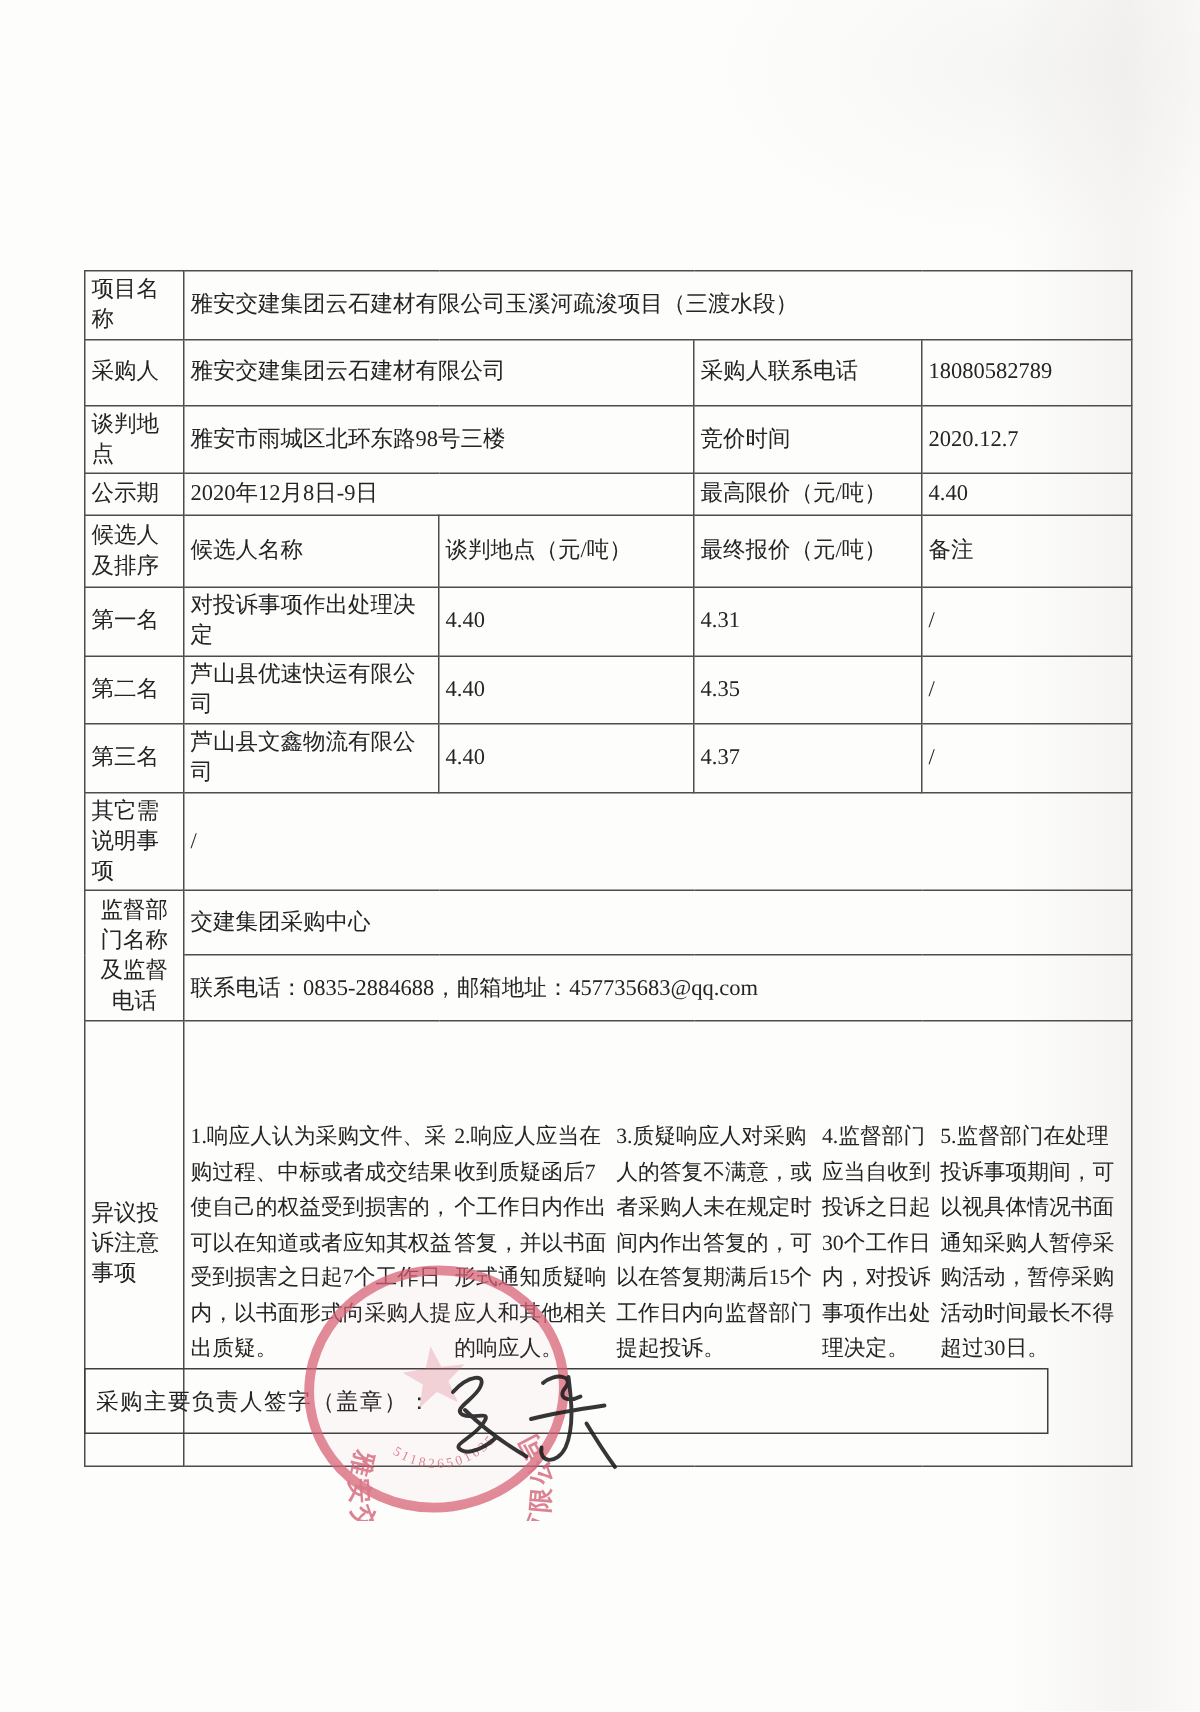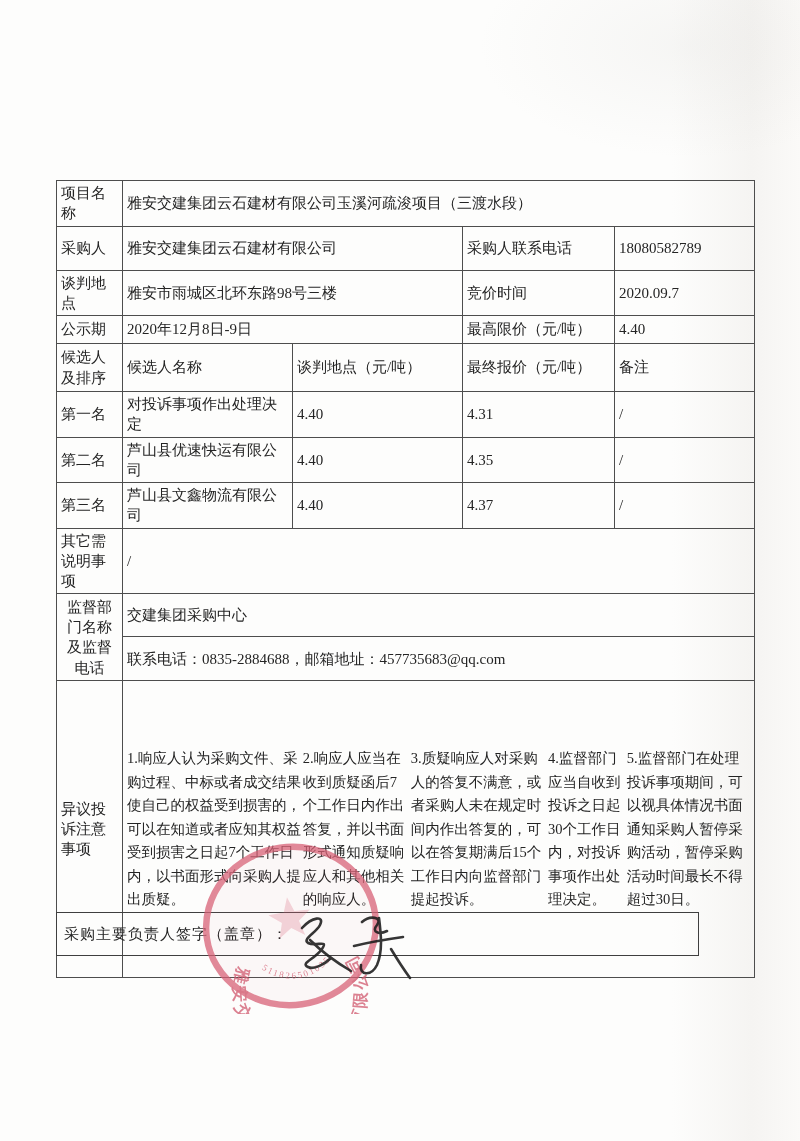--- a/index.html
+++ b/index.html
@@ -79,21 +79,21 @@
       <td class="lbl">采购人</td>
       <td class="l" colspan="2">雅安交建集团云石建材有限公司</td>
       <td class="c">采购人联系电话</td>
       <td class="c">18080582789</td>
     </tr>
 
     <tr class="h44">
       <td class="lbl">谈判地点</td>
       <td class="l" colspan="2">雅安市雨城区北环东路98号三楼</td>
       <td class="c">竞价时间</td>
-      <td class="c">2020.09.7</td>
+      <td class="c">2020.12.7</td>
     </tr>
 
     <tr class="h28">
       <td class="lbl">公示期</td>
       <td class="c" colspan="2">2020年12月8日-9日</td>
       <td class="c">最高限价（元/吨）</td>
       <td class="c">4.40</td>
     </tr>
 
     <tr class="h48">

